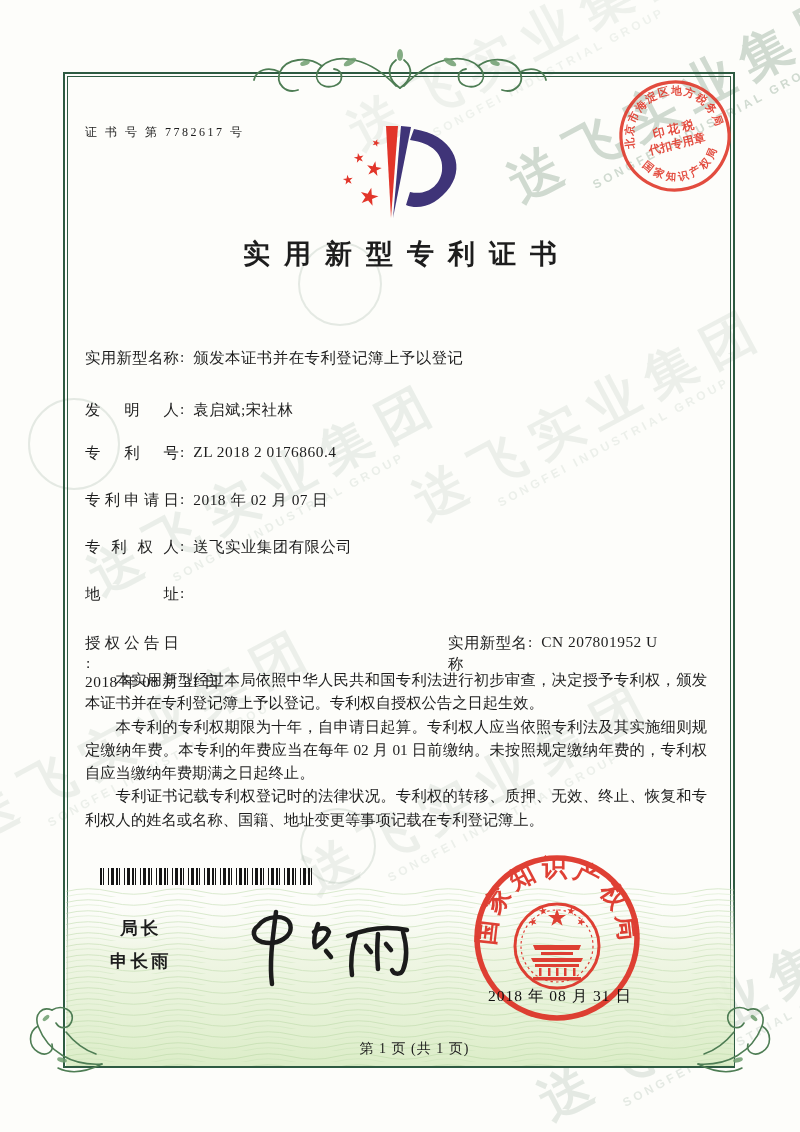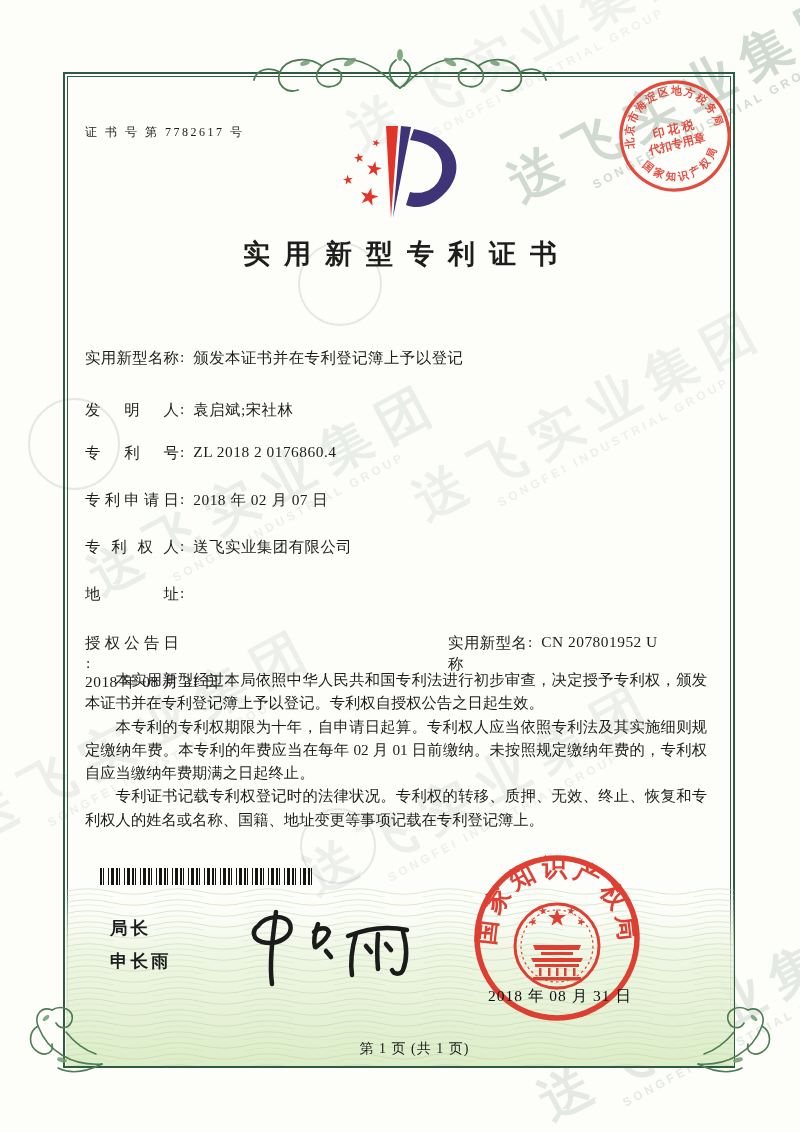--- a/index.html
+++ b/index.html
@@ -38,21 +38,21 @@
   .addr-val { width:462px; line-height:22px; }
   .row-grant2 { position:absolute; left:448px; top:633px; display:flex; font-size:15.4px; z-index:5; }
   .row-grant2 .flabel { width:79px; }
 
   .body-text { position:absolute; left:85px; top:668px; width:622px; font-size:15.3px; line-height:23.3px; text-align:justify; z-index:5; }
   .body-text p { text-indent:2em; }
 
   .barcode { position:absolute; left:100px; top:868px; width:212px; height:17px; z-index:5;
     background:repeating-linear-gradient(90deg,#151515 0 2px,transparent 2px 3px,#151515 3px 4px,transparent 4px 8px,#151515 8px 9px,transparent 9px 11px,#151515 11px 14px,transparent 14px 16px);
   }
-  .director { position:absolute; left:110px; top:912px; font-size:17.5px; font-weight:600; letter-spacing:3px; line-height:33px; z-index:5; }
+  .director { position:absolute; left:110px; top:912px; font-size:17.5px; font-weight:600; letter-spacing:3px; line-height:33px; z-index:5;text-align:center; }
   .signature { position:absolute; left:218px; top:888px; z-index:5; }
   .seal { position:absolute; left:469px; top:850px; z-index:5; opacity:.93; }
   .seal-date { position:absolute; left:488px; top:986px; width:150px; font-size:15.5px; letter-spacing:1px; color:#111; z-index:6; }
   .page-footer { position:absolute; left:63px; top:1040px; width:672px; text-align:center; font-size:14px; letter-spacing:1px; z-index:5;padding-left:31px; }
   svg text { font-family:"Liberation Serif","DejaVu Serif",serif; }
 </style>
 </head>
 <body>
 
 <div class="page">

